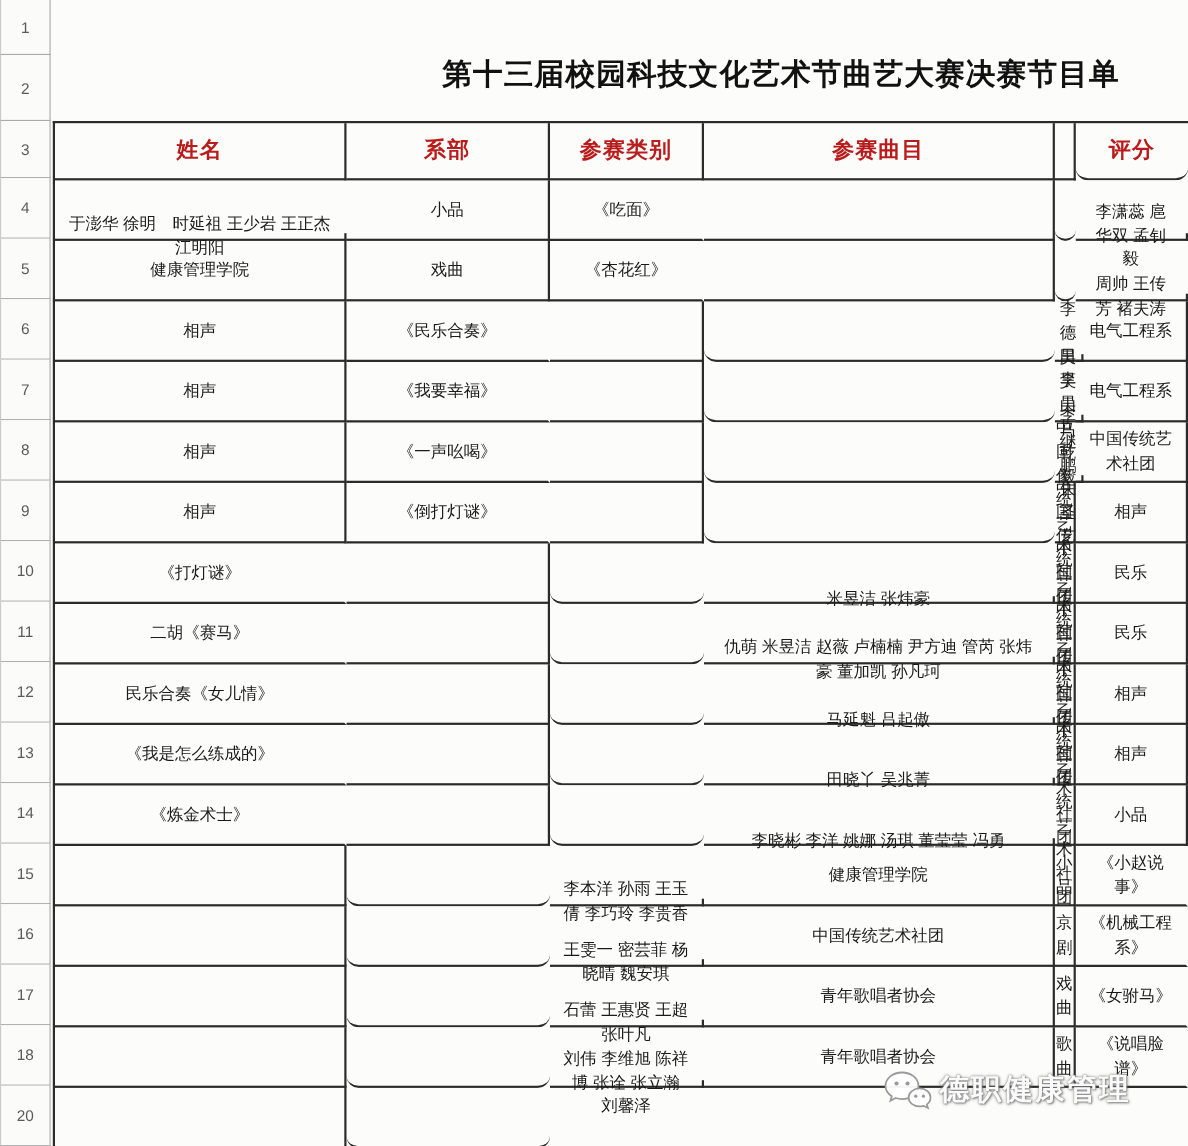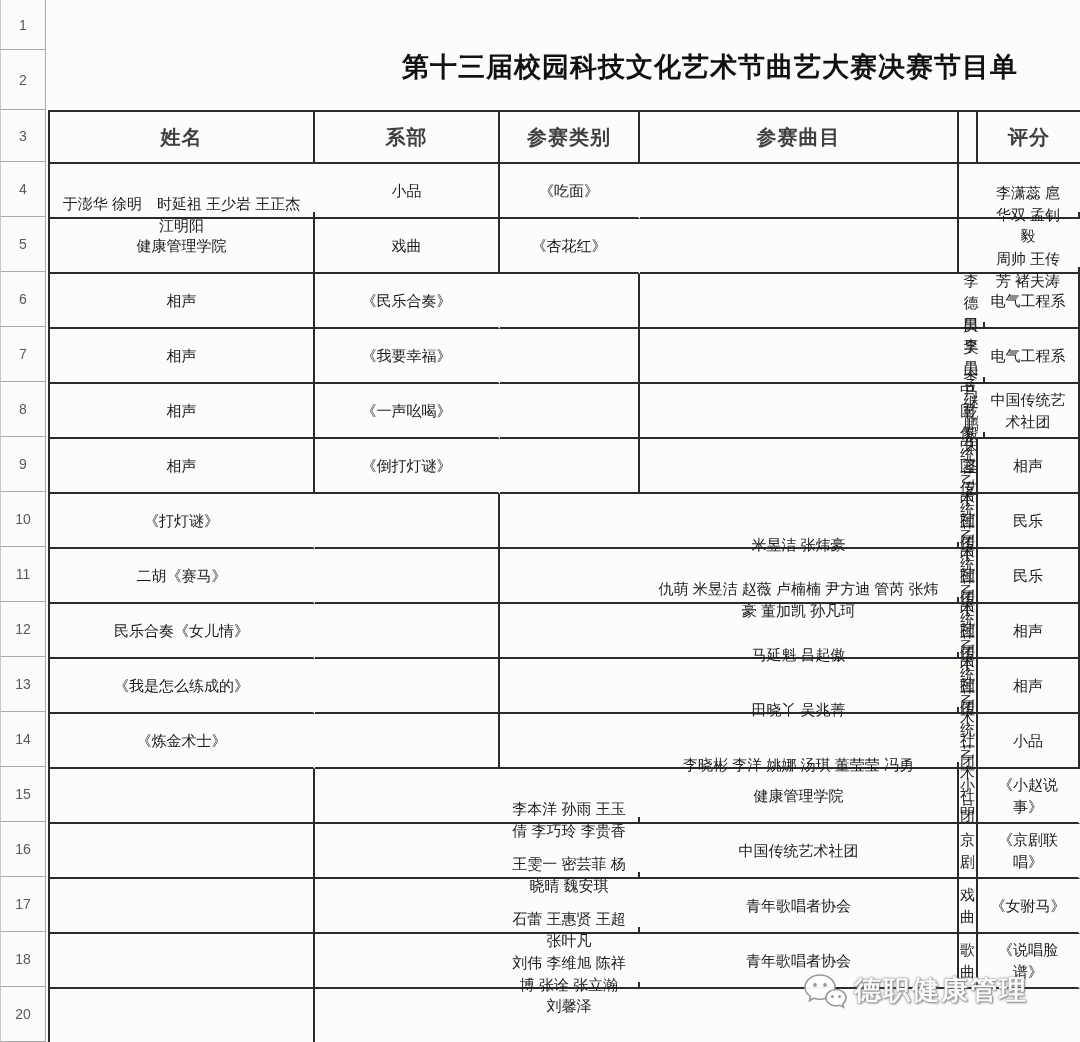--- a/index.html
+++ b/index.html
@@ -37,23 +37,23 @@
     grid-template-rows:52px repeat(16,55px);
     border-top:2px solid #2b2b2b; border-left:2px solid #2b2b2b;
   }
   .cell {
     box-sizing:border-box;
     border-right:2px solid #2b2b2b; border-bottom:2px solid #2b2b2b;
     display:flex; align-items:center; justify-content:center;
     text-align:center; font-size:15px; line-height:1.45; padding:2px 6px;
     background:transparent; color:#1b1b1b;
   }
-  .cell.hdr { font-size:20px; font-weight:bold; letter-spacing:1px; color:#404040; }
+  .cell.hdr { font-size:20px; font-weight:bold; letter-spacing:1px; color:#b91c1c; }
   .cell.data.col-piece { border-right-color:transparent; }  
-  .cell.col-score { border-right:none; }                    
+  .cell.col-score { border-right:none;border-radius:11px; }                    
   .cell.col-gap { padding:0; }
   .cell.data.col-names { padding:2px 12px;margin-top:48px; }
 
   
   .watermark {
     position:absolute; right:52px; top:972px;
     display:flex; gap:7px;
     color:rgba(255,255,255,0.96); font-size:27px; font-weight:bold; letter-spacing:2px;
     text-shadow:0 0 1px rgba(125,125,125,0.95), 0 0 3px rgba(125,125,125,0.7), 1px 1px 2px rgba(105,105,105,0.8);
     pointer-events:none; white-space:nowrap;
@@ -169,21 +169,21 @@
       <div class="cell data col-score"></div>
       <div class="cell data col-names">李本洋 孙雨 王玉倩 李巧玲 李贵香</div>
       <div class="cell data col-dept">健康管理学院</div>
       <div class="cell data col-category">小品</div>
       <div class="cell data col-piece">《小赵说事》</div>
       <div class="cell data col-gap"></div>
       <div class="cell data col-score"></div>
       <div class="cell data col-names">王雯一 密芸菲 杨晓晴 魏安琪</div>
       <div class="cell data col-dept">中国传统艺术社团</div>
       <div class="cell data col-category">京剧</div>
-      <div class="cell data col-piece">《京剧联唱》</div>
+      <div class="cell data col-piece">《机械工程系》</div>
       <div class="cell data col-gap"></div>
       <div class="cell data col-score"></div>
       <div class="cell data col-names">石蕾 王惠贤 王超 张叶凡</div>
       <div class="cell data col-dept">青年歌唱者协会</div>
       <div class="cell data col-category">戏曲</div>
       <div class="cell data col-piece">《女驸马》</div>
       <div class="cell data col-gap"></div>
       <div class="cell data col-score"></div>
       <div class="cell data col-names">刘伟 李维旭 陈祥博 张诠 张立瀚 刘馨泽</div>
       <div class="cell data col-dept">青年歌唱者协会</div>

